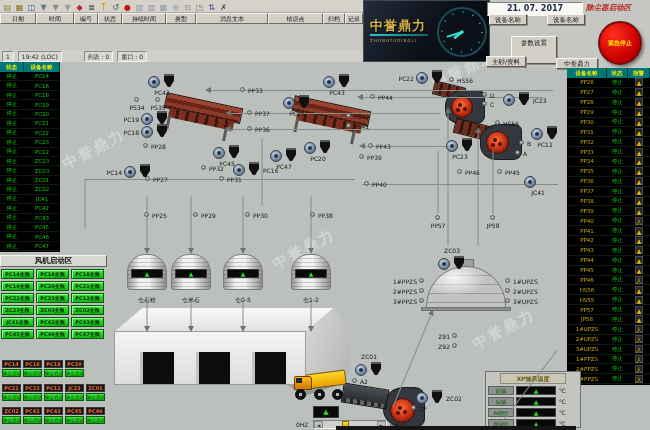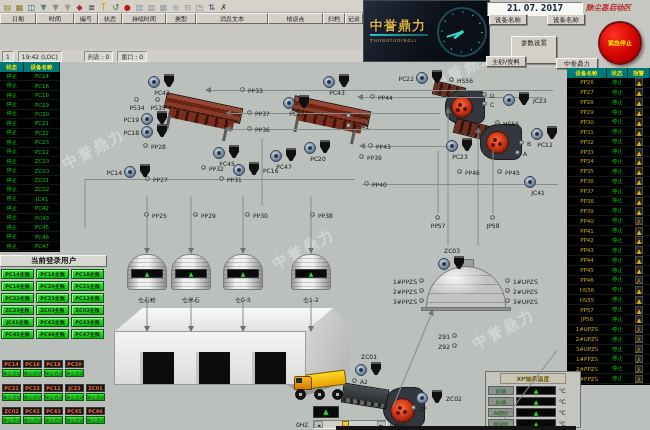--- a/index.html
+++ b/index.html
@@ -501,21 +501,21 @@
         <div class="prow" style="height: 9.88px;">
           <div class="nm-yellow" style="width: 40px; font-size: 5.5px; text-align: center;">3#PPZS</div>
           <div class="st-green" style="width: 21px; font-size: 5.5px; text-align: center;">停止</div>
           <div style="width: 22px;">
             <div class="al-ic" style="color: rgb(240, 180, 0);">人</div>
           </div>
         </div>
       </div>
   </div>
 
-  <div class="abs sec-title" style="left:0;top:255px;width:107px;height:12px;">当前登录用户</div>
+  <div class="abs sec-title" style="left:0;top:255px;width:107px;height:12px;">风机启动区</div>
   <div class="abs fan-grid" id="fan-grid">
       <div class="gbtn">PC14变频</div>
       <div class="gbtn">PC16变频</div>
       <div class="gbtn">PC18变频</div>
       <div class="gbtn">PC19变频</div>
       <div class="gbtn">PC20变频</div>
       <div class="gbtn">PC21变频</div>
       <div class="gbtn">PC22变频</div>
       <div class="gbtn">PC23变频</div>
       <div class="gbtn">PC12变频</div>

